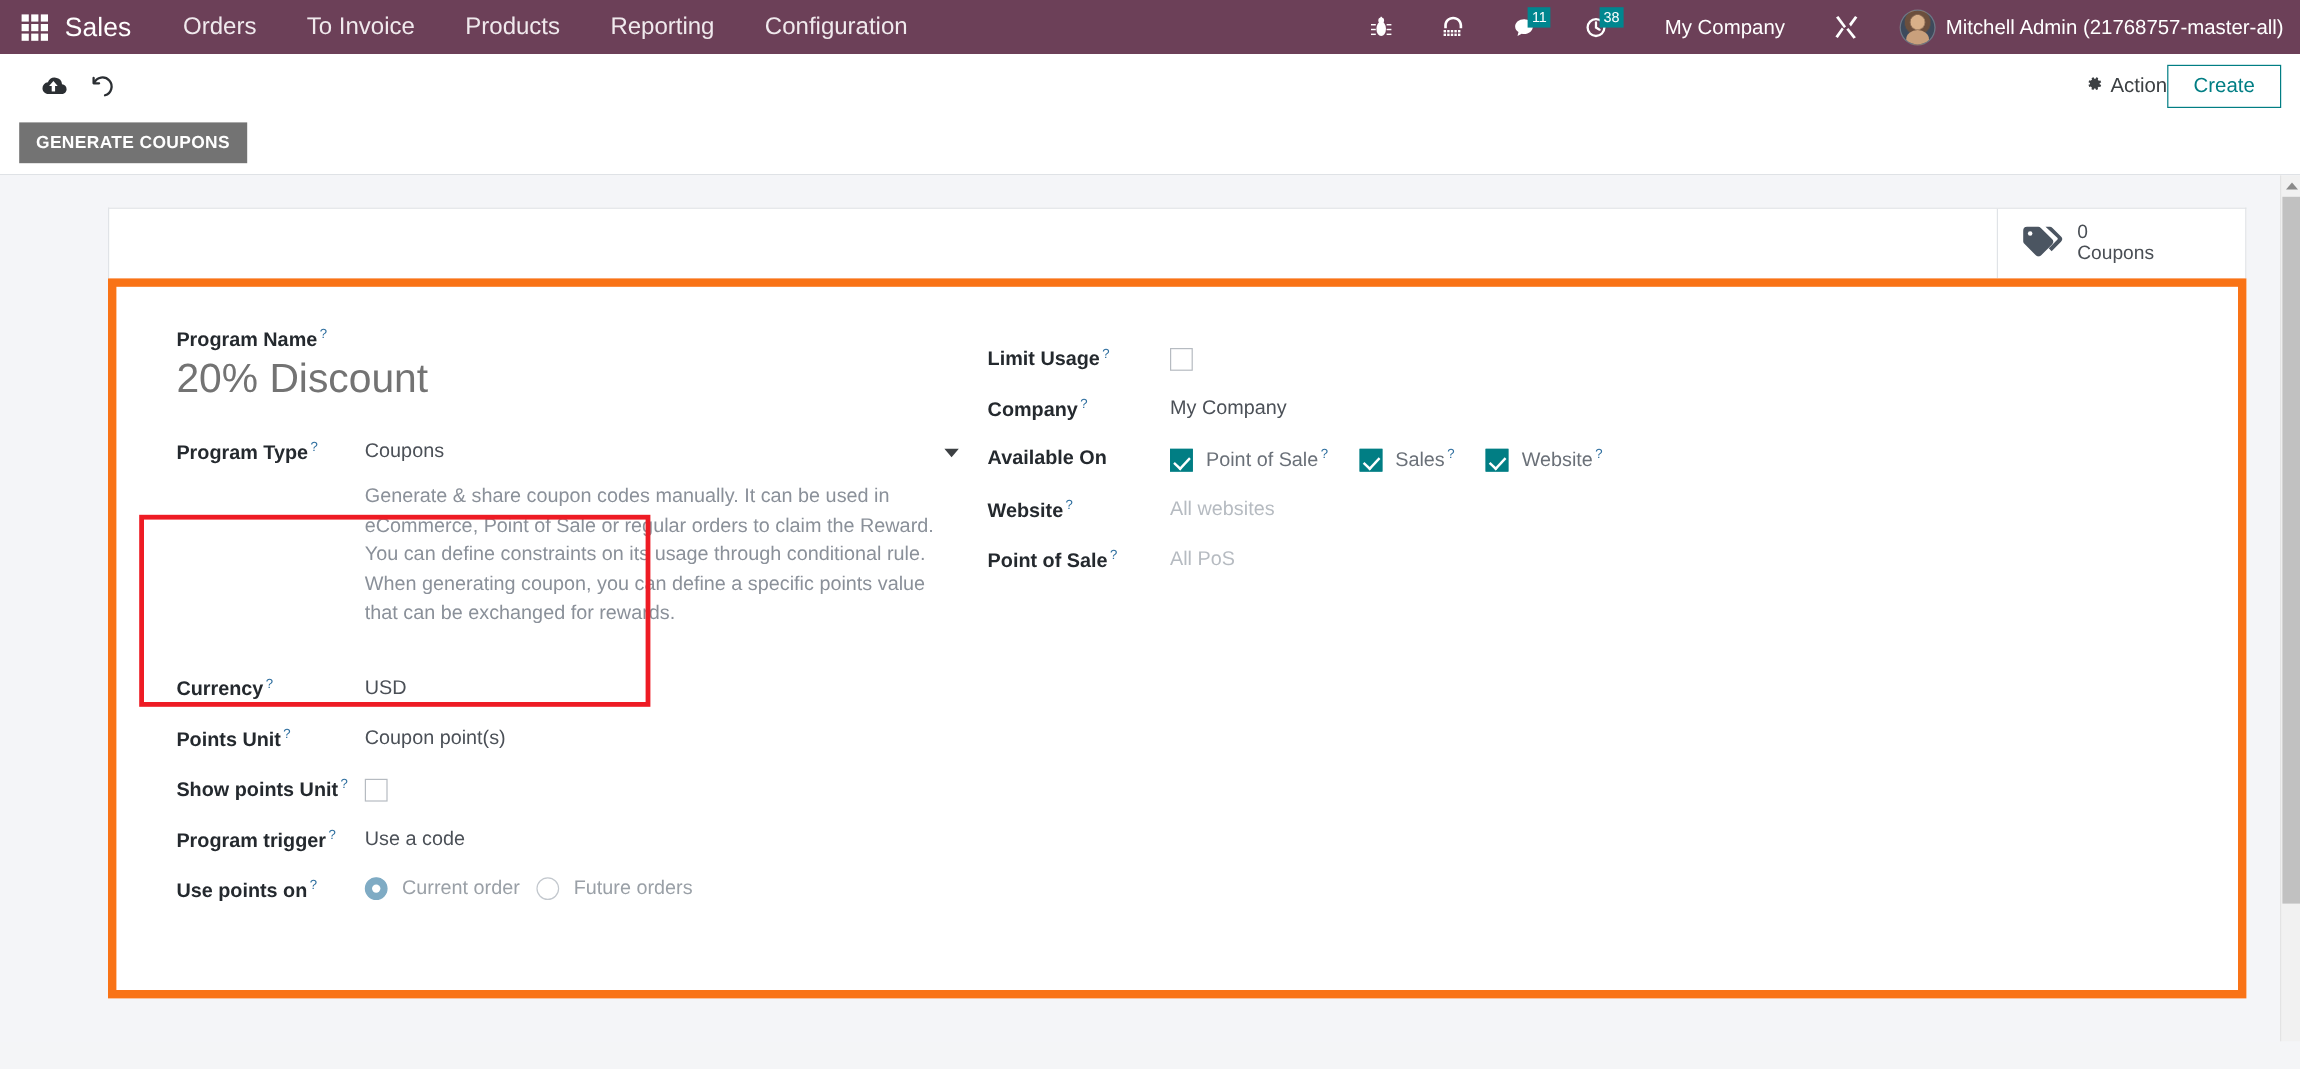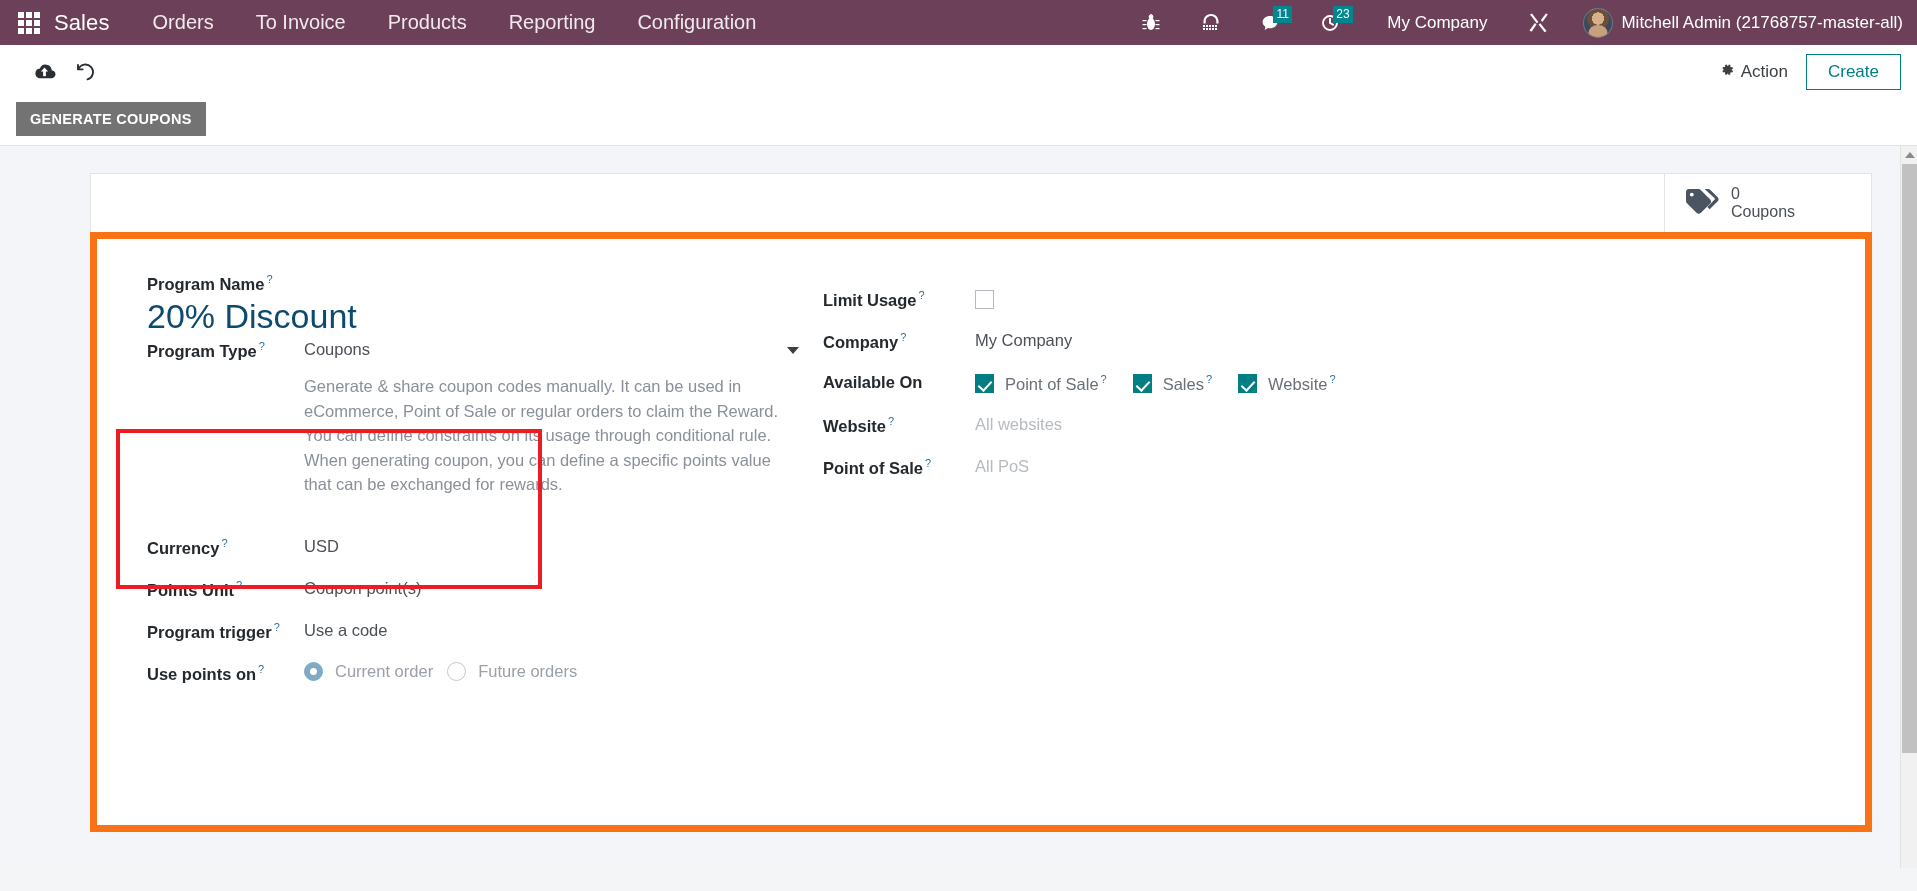--- a/index.html
+++ b/index.html
@@ -139,21 +139,20 @@
     display: inline-flex;
     align-items: center;
   }
   .cp-right {
     position: absolute;
     right: 16px;
     top: 0;
     height: 53px;
     display: flex;
     align-items: center;
-    gap: 18px;
   }
   .action-btn {
     font-size: 17px;
     color: #3c4043;
     display: inline-flex;
     align-items: center;
     gap: 6px;
     cursor: pointer;
     white-space: nowrap;
   }
@@ -264,23 +263,23 @@
   .fvalue.placeholder { color: #b6bbc1; }
 
   .program-name-label {
     font-size: 16.5px;
     font-weight: bold;
     color: #24292e;
     margin-bottom: 2px;
   }
   .program-name-value {
     font-size: 34px;
-    color: #0c4a6e;
+    color: #737373;
     line-height: 1.22;
-    margin-bottom: 1px;
+    margin-bottom: 28px;
     cursor: text;
   }
 
   .ptype-row {
     display: flex;
     align-items: flex-start;
   }
   .ptype-select {
     position: relative;
     width: 495px;
@@ -463,21 +462,21 @@
       <svg width="21" height="20" viewBox="0 0 21 20" fill="#fff">
         <path d="M9 3C4.9 3 1.6 5.7 1.6 9c0 1.9 1.1 3.6 2.8 4.7l-.8 3.3 3.5-1.9c.6.1 1.2.2 1.9.2 4.1 0 7.4-2.7 7.4-6.3S13.1 3 9 3z"></path>
       </svg>
       <span class="badge">11</span>
     </div>
     <div class="nav-icon">
       <svg width="20" height="20" viewBox="0 0 20 20" fill="none" stroke="#fff" stroke-width="1.9">
         <circle cx="9" cy="10" r="7"></circle>
         <path d="M9 5.6V10l3 1.7" stroke-linecap="round"></path>
       </svg>
-      <span class="badge">23</span>
+      <span class="badge">38</span>
     </div>
     <div class="company-name">My Company</div>
     <div class="nav-icon">
       <svg width="22" height="22" viewBox="0 0 22 22" fill="#fff">
         <path d="M2 2.6l2-1.2 6.4 8.6-1.7 1.3L2 2.6z"></path>
         <path d="M19.8 2.5l-1.9-1.1-5 6.7 1.5 1.9 5.4-7.5z"></path>
         <path d="M12.3 11.3l-1.7 1.3 6 7.7 2-1.3-6.3-7.7z"></path>
         <path d="M8.5 12.4L6.9 11 1.5 18.4l2 1.3 5-7.3z"></path>
       </svg>
     </div>
@@ -574,20 +573,26 @@
             <div class="fvalue">USD</div>
           </div>
 
           <div class="frow">
             <div class="flabel">
               <span>Points Unit</span><span class="q">?</span>
             </div>
             <div class="fvalue">Coupon point(s)</div>
           </div>
 
+          <div class="frow">
+            <div class="flabel">
+              <span>Show points Unit</span><span class="q">?</span>
+            </div>
+            <div class="cbox"></div>
+          </div>
 
           <div class="frow">
             <div class="flabel">
               <span>Program trigger</span><span class="q">?</span>
             </div>
             <div class="fvalue">Use a code</div>
           </div>
 
           <div class="frow">
             <div class="flabel">

